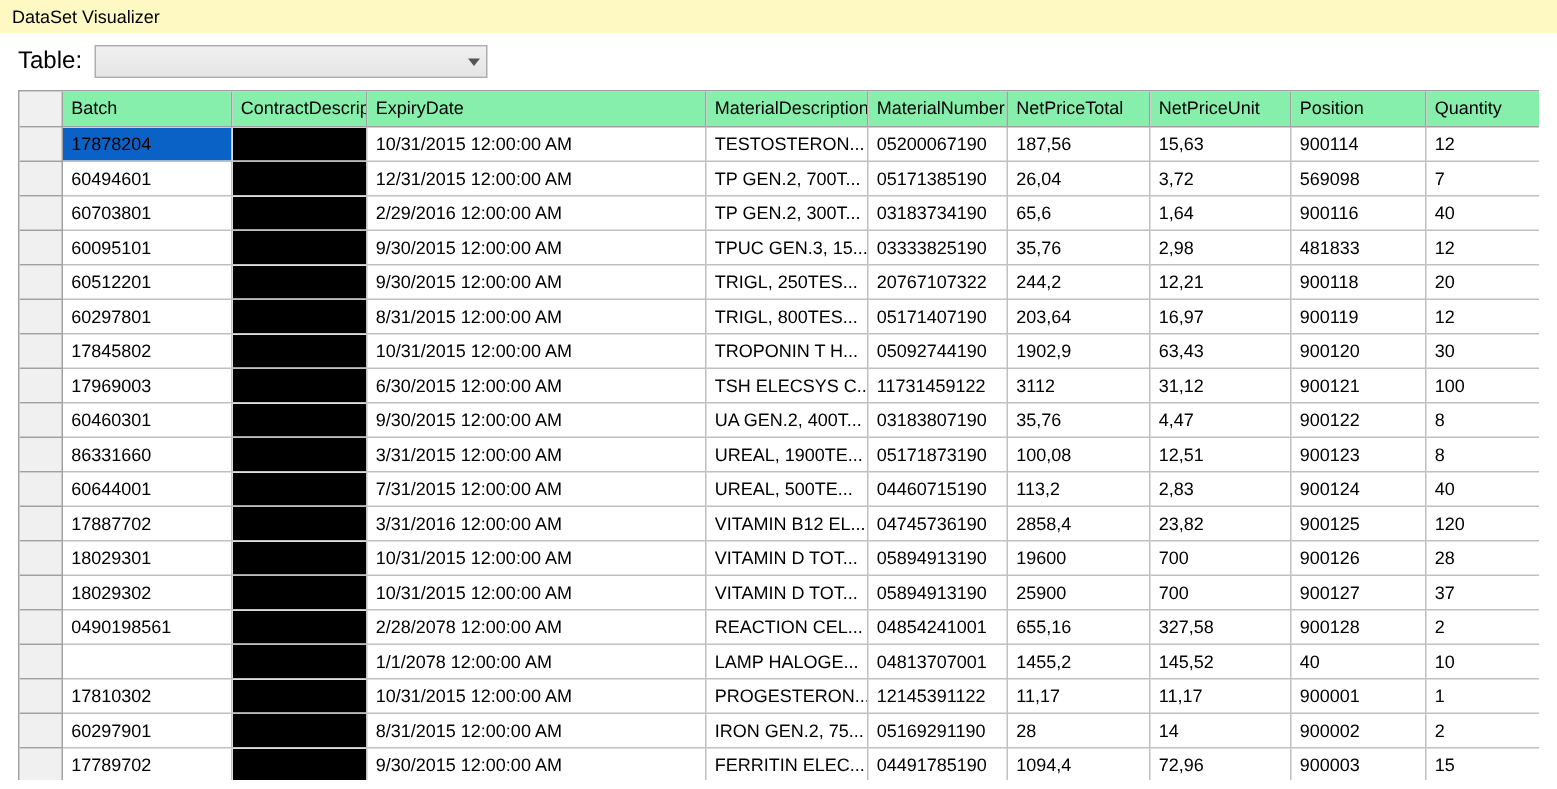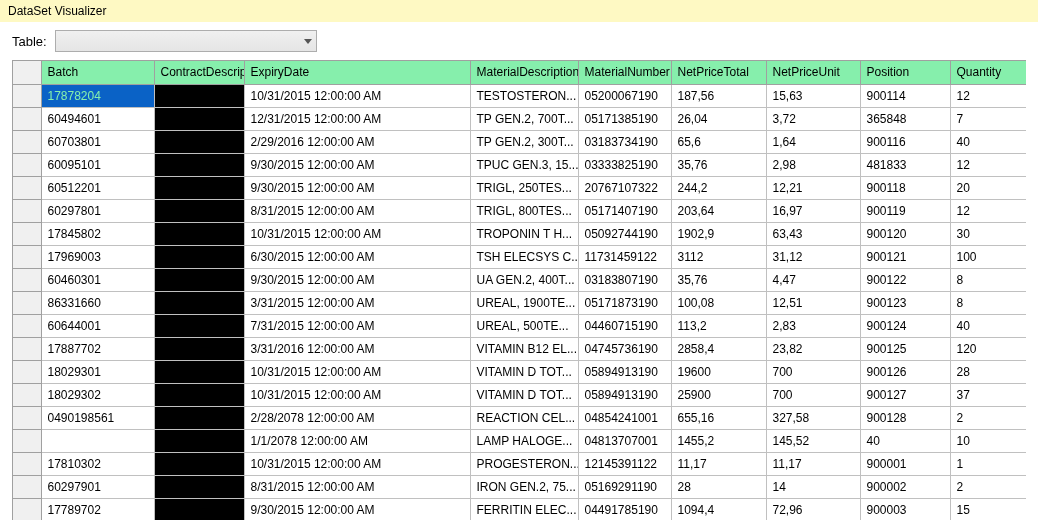--- a/index.html
+++ b/index.html
@@ -16,21 +16,21 @@
       padding: 4px 8px;
       font-size: 12px;
       background: #fef9c3;
     }
     .topbar {
       display: flex;
       align-items: center;
       padding: 8px 12px;
       gap: 8px;
     }
-    .table-label { font-size: 13px; }
+    .table-label { font-size: 16px; }
     .combo {
       width: 262px;
       height: 22px;
       border: 1px solid #adadad;
       background: linear-gradient(#f0f0f0,#e5e5e5);
       display: flex;
       align-items: center;
       justify-content: flex-end;
       padding: 0 4px;
     }
@@ -68,21 +68,21 @@
       font-weight: normal;
       border-right: 1px solid #a0a0a0;
       border-bottom: 1px solid #a0a0a0;
     }
     .rowhdr {
       background: #f0f0f0;
       border-right: 1px solid #a0a0a0;
       border-bottom: 1px solid #a0a0a0;
       width: 28px;
     }
-    td.sel { background: #0a62c6; color: #86efac; }
+    td.sel { background: #0a62c6; color: #000000; }
     td.blackout { background: #000; color: #000; }
     
     col.c0 { width: 28px; }
     col.c1 { width: 113px; }
     col.c2 { width: 90px; }
     col.c3 { width: 226px; }
     col.c4 { width: 108px; }
     col.c5 { width: 93px; }
     col.c6 { width: 95px; }
     col.c7 { width: 94px; }
@@ -144,21 +144,21 @@
         </tr>
         <tr>
           <td class="rowhdr"></td>
           <td>60494601</td>
           <td class="blackout">E</td>
           <td>12/31/2015 12:00:00 AM</td>
           <td>TP GEN.2, 700T...</td>
           <td>05171385190</td>
           <td>26,04</td>
           <td>3,72</td>
-          <td>365848</td>
+          <td>569098</td>
           <td>7</td>
         </tr>
         <tr>
           <td class="rowhdr"></td>
           <td>60703801</td>
           <td class="blackout">E</td>
           <td>2/29/2016 12:00:00 AM</td>
           <td>TP GEN.2, 300T...</td>
           <td>03183734190</td>
           <td>65,6</td>

